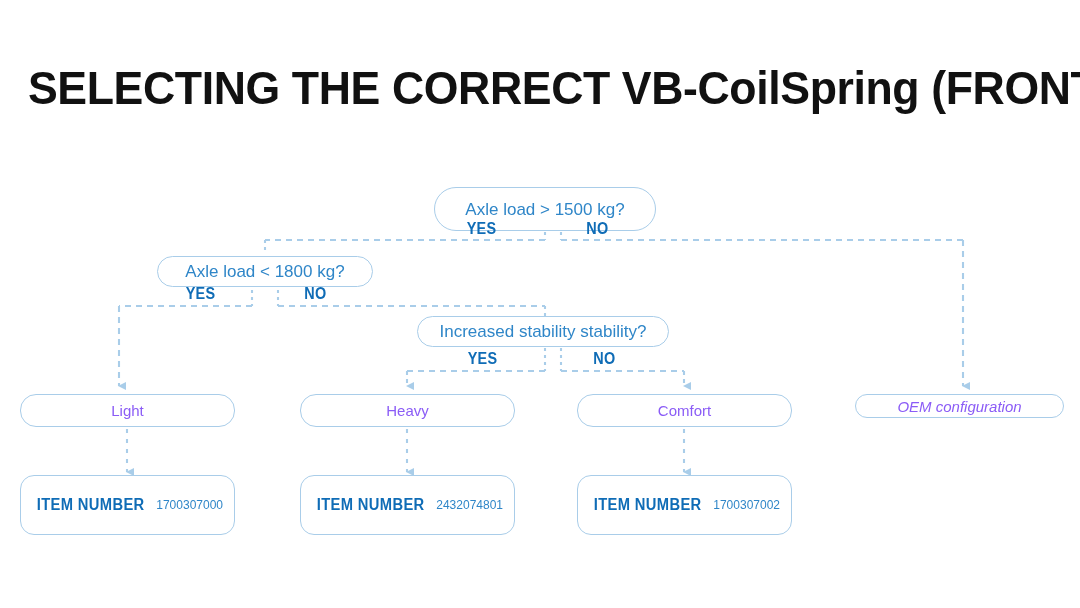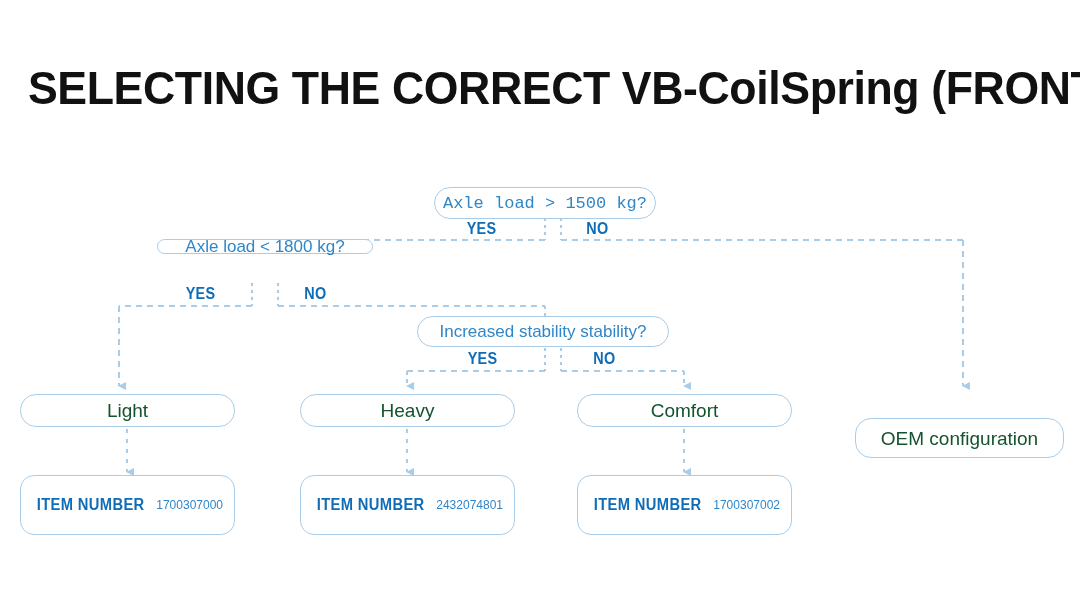--- a/index.html
+++ b/index.html
@@ -84,22 +84,22 @@
   
   .result-box {
     position: absolute;
     box-sizing: border-box;
     border: 1.6px solid #a9cde9;
     border-radius: 16px;
     background: #ffffff;
     display: flex;
     align-items: center;
     justify-content: center;
-    color: #14532d;
-    font-size: 19px;
+    color: #8b5cf6;
+    font-size: 15px;
     line-height: 1;
     font-weight: 400;
     white-space: nowrap;
   }
 
   
   .item-box {
     position: absolute;
     box-sizing: border-box;
     border: 1.6px solid #a9cde9;
@@ -178,45 +178,45 @@
         <path d="M 561 371 L 684 371" stroke-dasharray="6 5"></path>
         <path d="M 684 371 L 684 386" stroke-dasharray="4 4" marker-end="url(#arrowhead)"></path>
       </g>
 
       <path d="M 127 429 L 127 472" stroke-dasharray="4 6" marker-end="url(#arrowhead)"></path>
       <path d="M 407 429 L 407 472" stroke-dasharray="4 6" marker-end="url(#arrowhead)"></path>
       <path d="M 684 429 L 684 472" stroke-dasharray="4 6" marker-end="url(#arrowhead)"></path>
     </g>
   </svg>
 
-  <div class="decision" style="left:434px; top:187px; width:222px; height:32px;font-family:Liberation Mono, monospace;">Axle load &gt; 1500 kg?</div>
+  <div class="decision" style="left:434px; top:187px; width:222px; height:44px;">Axle load &gt; 1500 kg?</div>
 
   <div class="branch-label" style="left:465px; top:220px;">YES</div>
 
   <div class="branch-label" style="left:585px; top:220px;">NO</div>
 
-  <div class="decision" style="left:157px; top:239px; width:216px; height:15px;">Axle load &lt; 1800 kg?</div>
+  <div class="decision" style="left:157px; top:256px; width:216px; height:31px;">Axle load &lt; 1800 kg?</div>
 
   <div class="branch-label" style="left:184px; top:285px;">YES</div>
 
   <div class="branch-label" style="left:303px; top:285px;">NO</div>
 
   <div class="decision" style="left:417px; top:316px; width:252px; height:31px;">Increased stability stability?</div>
 
   <div class="branch-label" style="left:466px; top:350px;">YES</div>
 
   <div class="branch-label" style="left:592px; top:350px;">NO</div>
 
   <div class="result-box" style="left:20px; top:394px; width:215px; height:33px;">Light</div>
 
   <div class="result-box" style="left:300px; top:394px; width:215px; height:33px;">Heavy</div>
 
   <div class="result-box" style="left:577px; top:394px; width:215px; height:33px;">Comfort</div>
 
-  <div class="result-box" style="left:855px; top:418px; width:209px; height:40px;">OEM configuration</div>
+  <div class="result-box" style="left:855px; top:394px; width:209px; height:24px;font-style:italic;">OEM configuration</div>
 
   <div class="item-box" style="left:20px; top:475px; width:215px; height:60px;">
     <div class="item-heading">ITEM NUMBER</div>
     <div class="item-value">1700307000</div>
   </div>
 
   <div class="item-box" style="left:300px; top:475px; width:215px; height:60px;">
     <div class="item-heading">ITEM NUMBER</div>
     <div class="item-value">2432074801</div>
   </div>

